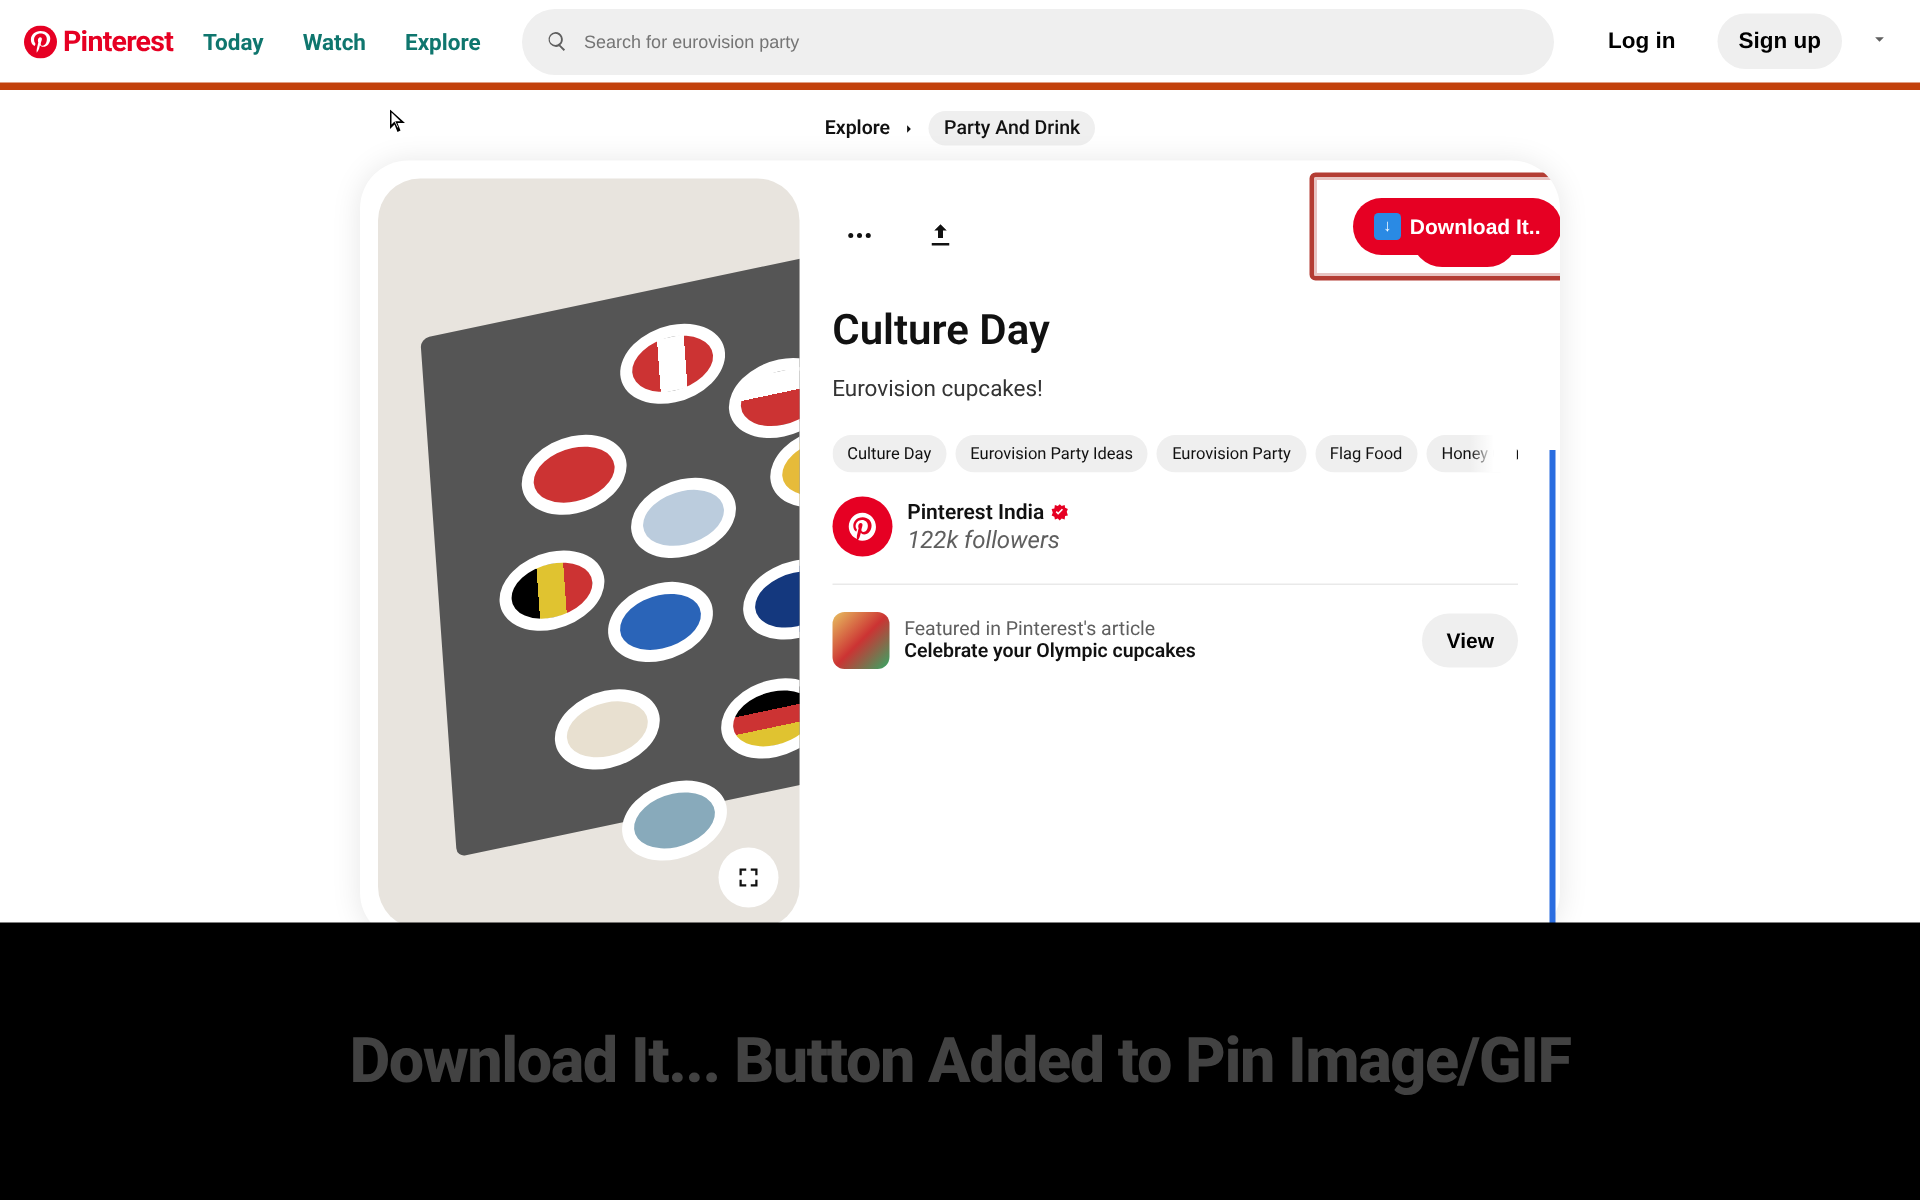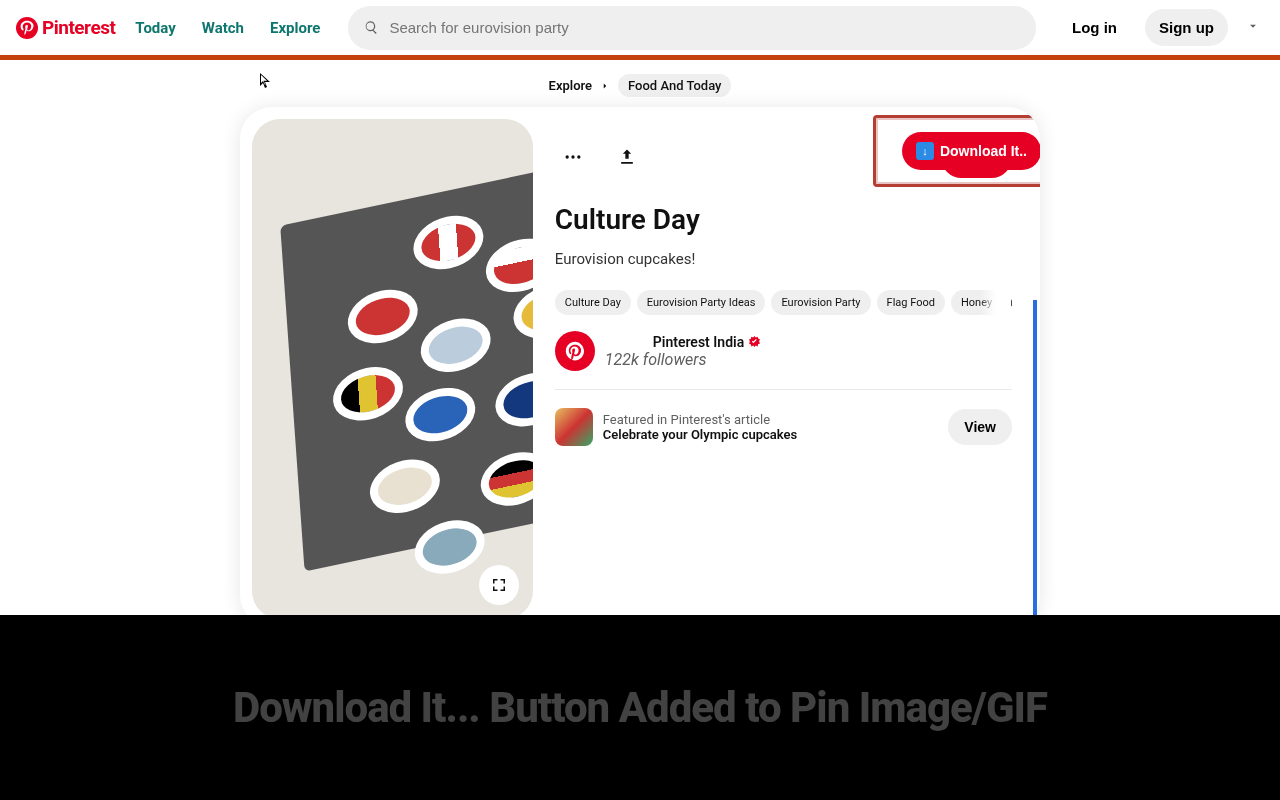--- a/index.html
+++ b/index.html
@@ -6,21 +6,21 @@
 body { font-family: -apple-system, BlinkMacSystemFont, "Segoe UI", Roboto, sans-serif; background: #fff; color: #111; width: 1280px; height: 800px; overflow: hidden; position: relative; }
 
 
 .header { display: flex; align-items: center; height: 60px; padding: 0 16px; gap: 14px; border-bottom: 5px solid #c2410c; }
 .logo { display: flex; align-items: center; gap: 4px; cursor: pointer; }
 .logo svg { width: 22px; height: 22px; }
 .logo-text { color: #e60023; font-weight: 700; font-size: 19px; letter-spacing: -0.5px; }
 .nav-link { font-size: 15px; font-weight: 700; color: #0f766e; cursor: pointer; padding: 8px 6px; }
 .search-wrap { flex: 1; display: flex; align-items: center; background: #efefef; border-radius: 24px; height: 44px; padding: 0 16px; gap: 10px; margin: 0 8px; }
 .search-wrap svg { width: 15px; height: 15px; fill: #5f5f5f; }
-.search-input { flex: 1; border: none; background: transparent; font-size: 15px; outline: none; color: #333; }
+.search-input { flex: 1; border: none; background: transparent; font-size: 12px; outline: none; color: #333; }
 .btn { font-size: 15px; font-weight: 600; padding: 10px 14px; border-radius: 22px; cursor: pointer; border: none; }
 .btn-login { background: transparent; }
 .btn-signup { background: #efefef; }
 .chev { cursor: pointer; padding: 4px; }
 .chev svg { width: 14px; height: 14px; fill: #5f5f5f; }
 
 
 .breadcrumb { display: flex; justify-content: center; align-items: center; gap: 8px; padding: 14px 0 10px; font-size: 13px; }
 .breadcrumb .crumb { font-weight: 600; cursor: pointer; }
 .breadcrumb .chip { background: #efefef; border-radius: 14px; padding: 4px 10px; font-weight: 500; }
@@ -62,21 +62,21 @@
 .desc { font-size: 15px; color: #333; margin-top: 14px; }
 
 .tags { display: flex; gap: 6px; margin-top: 22px; align-items: center; overflow: hidden; position: relative; }
 .tag { background: #efefef; font-size: 11px; padding: 6px 10px; border-radius: 14px; white-space: nowrap; cursor: pointer; }
 .tag-more { position: absolute; right: -8px; background: linear-gradient(90deg, transparent, #fff 40%); width: 40px; height: 30px; display:flex; align-items:center; justify-content:flex-end; }
 .tag-more svg { width: 14px; height: 14px; fill: #111; }
 
 .profile { display: flex; align-items: center; gap: 10px; margin-top: 16px; }
 .avatar { width: 40px; height: 40px; border-radius: 50%; background: #e60023; display:flex; align-items:center; justify-content:center; }
 .avatar svg { width: 22px; height: 22px; fill: #fff; }
-.pname { font-size: 14px; font-weight: 600; display:flex; align-items:center; gap:4px;margin-left:48px;}
+.pname { font-size: 14px; font-weight: 600; display:flex; align-items:center; gap:4px;}
 .pname .verif { color:#e60023; width:13px; height:13px; }
 .pfol { font-size: 16px; color: #5f5f5f; font-style: italic; }
 
 .divider { height: 1px; background: #e9e9e9; margin: 18px 0; }
 
 .featured { display: flex; align-items: center; gap: 10px; }
 .feat-thumb { width: 38px; height: 38px; border-radius: 8px; background: linear-gradient(135deg,#e8c060,#c33,#3a6); }
 .feat-text { flex: 1; font-size: 13px; }
 .feat-text .sub { color: #5f5f5f; }
 .feat-text .main { font-weight: 600; }
@@ -121,21 +121,21 @@
         <path d="M7 10l5 5 5-5z"></path>
       </svg>
   </div>
 </div>
 
 <div class="breadcrumb">
   <span class="crumb">Explore</span>
   <svg viewBox="0 0 24 24">
       <path d="M9 6l6 6-6 6z"></path>
     </svg>
-  <span class="chip">Food And Today</span>
+  <span class="chip">Party And Drink</span>
 </div>
 
 <div class="card">
   <div class="pin-image">
     <div class="tray">
       <div class="cup c1"></div>
         <div class="cup c2"></div>
         <div class="cup c1b"></div>
       <div class="cup c3"></div>
         <div class="cup c4"></div>

